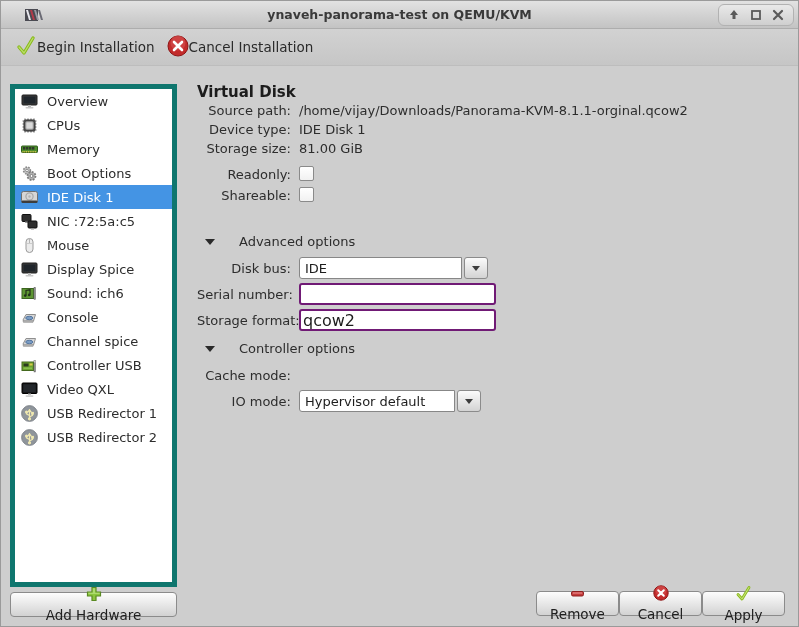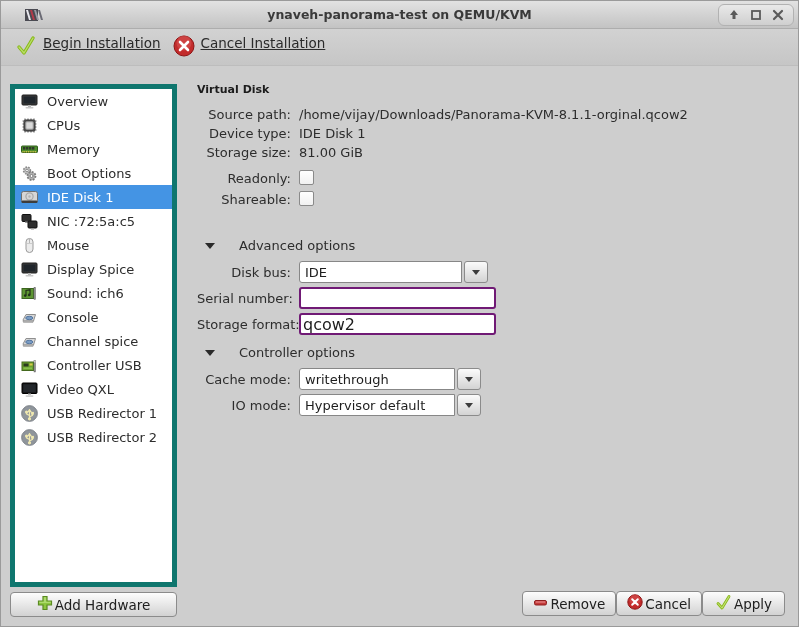--- a/index.html
+++ b/index.html
@@ -31,35 +31,35 @@
   }
   .win-btn { width:18px; height:18px; display:flex; align-items:center; justify-content:center; cursor:default; }
 
   
   .toolbar {
     position:absolute; left:0; top:28px; width:100%; height:37px;
     background:linear-gradient(#d2d2d2,#c6c6c6);
     border-bottom:1px solid #bdbdbd;
     display:flex; align-items:center; padding-left:10px;
   }
-  .tool-item { display:flex; gap:6px; padding:4px 8px 4px 4px; border-radius:3px;text-decoration:underline; }
+  .tool-item { display:flex; align-items:center; padding:4px 8px 4px 4px; border-radius:3px; }
   .tool-item .lbl { font-size:13.5px; color:#2a2a2a; }
 
   
   .hw-list {
     position:absolute; left:9px; top:83px; width:167px; height:503px;
     background:#ffffff; border:5px solid #0f766e; overflow:hidden;
   }
   .hw-item { height:24px; display:flex; align-items:center; gap:9px; padding-left:5px; white-space:nowrap; }
   .hw-item .ic { width:18px; height:18px; flex:0 0 18px; display:flex; align-items:center; justify-content:center; }
   .hw-item.selected { background:#4494e4; color:#ffffff; }
 
   
   .main { position:absolute; left:196px; top:82px; width:590px; }
-  .main h2 { font-size:11px; font-weight:bold; color:#1c1c1c; margin-bottom:9px; }
+  .main h2 { font-size:15px; font-weight:bold; color:#1c1c1c; }
   .row { display:grid; grid-template-columns:94px 1fr; column-gap:8px; align-items:center; }
   .info-row { min-height:19px; }
   .cb-row { min-height:21px; }
   .form-row { min-height:26px; }
   .row .lab { text-align:right; color:#2d2d2d; white-space:nowrap; }
   .row .val { color:#2d2d2d; white-space:nowrap; }
 
   .checkbox {
     width:15px; height:15px; background:linear-gradient(#ffffff,#f1f1f1);
     border:1px solid #8a8a8a; border-radius:2px; display:inline-block;
@@ -88,21 +88,21 @@
   .combo-arrow {
     width:0; height:0; border-left:4px solid transparent; border-right:4px solid transparent;
     border-top:5px solid #3c3c3c;
   }
 
   
   .btn {
     height:25px; background:linear-gradient(#fdfdfd,#d2d2d2);
     border:1px solid #8b8b8b; border-radius:4px;
     display:flex; align-items:center; justify-content:center; gap:2px;
-    font-size:13.5px; color:#202020; padding:0 10px;
+    font-size:13.5px; color:#202020; padding:0 10px;flex-direction:column;
   }
   .add-hw { position:absolute; left:9px; top:591px; width:167px; }
   .footer-right { position:absolute; right:13px; top:590px; display:flex; }
   .footer-right .btn { min-width:83px; }
 </style>
 </head>
 <body>
 
 <div class="window">
 
@@ -418,26 +418,20 @@
       <span><input class="entry" style="width: 197px;" value="qcow2"></span>
     </div>
 
     <div class="expander" style="margin-top:8px;">
       <span class="tri"></span>
       <span>Controller options</span>
     </div>
 
     <div class="row form-row">
       <span class="lab">Cache mode:</span>
-      <span class="combo">
-        <span class="combo-entry" style="width:156px;">writethrough</span>
-        <span class="combo-btn">
-            <span class="combo-arrow"></span>
-          </span>
-      </span>
     </div>
 
     <div class="row form-row">
       <span class="lab">IO mode:</span>
       <span class="combo">
         <span class="combo-entry" style="width:156px;">Hypervisor default</span>
         <span class="combo-btn">
             <span class="combo-arrow"></span>
           </span>
       </span>

